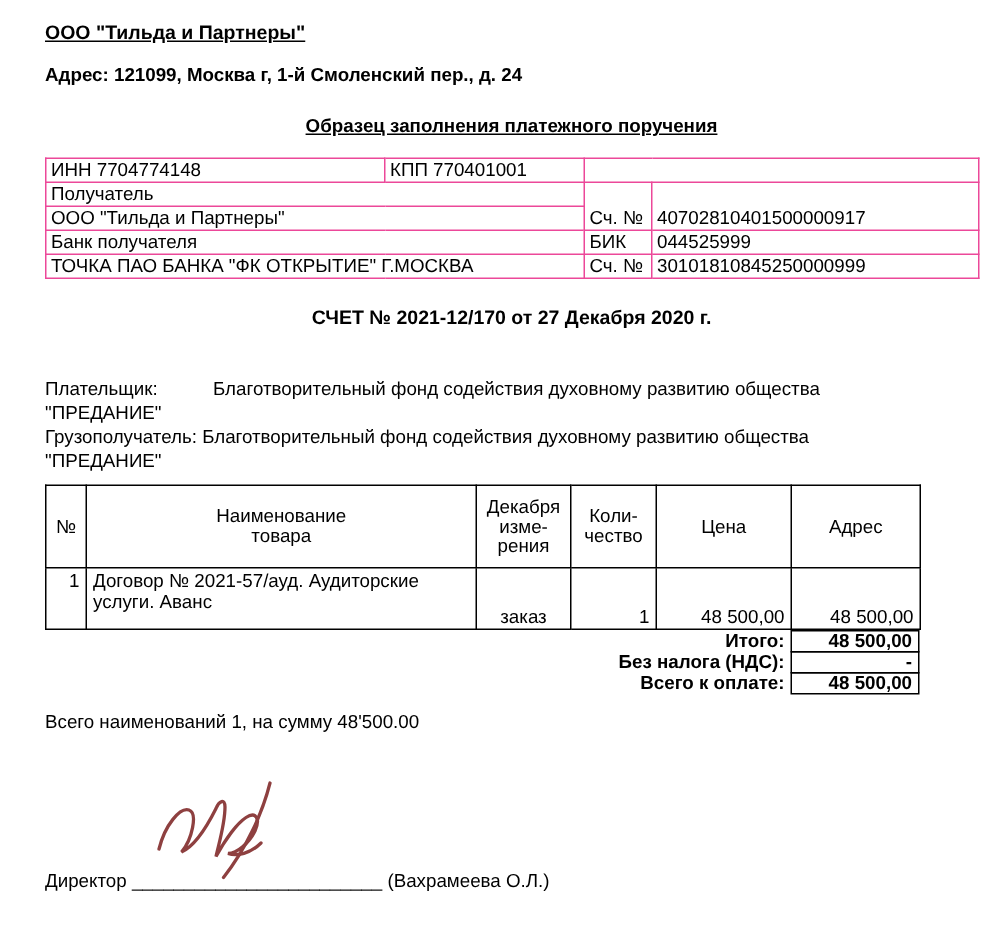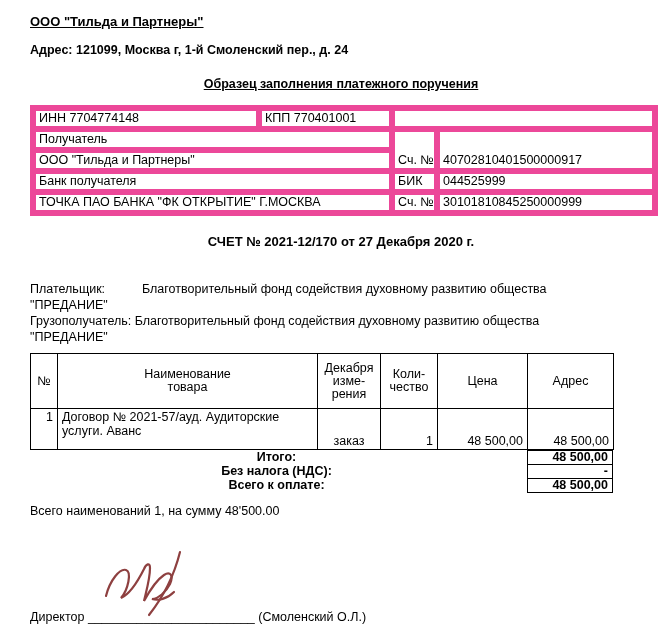--- a/index.html
+++ b/index.html
@@ -19,21 +19,21 @@
     margin-top: 4px;
   }
   .address { font-weight: bold; margin-top: 14px; }
   .sample-title {
     font-weight: bold; text-decoration: underline; text-align: center;
     width: 622px; margin-top: 20px; margin-bottom: 14px;
   }
 
   table.bank { border-collapse: collapse; width: 622px; table-layout: fixed; font-size: 12.5px; }
   table.bank td {
-    border: 6px solid #ec4899; padding: 0 3px; height: 16px; line-height: 15px;
+    border: 1px solid #ec4899; padding: 0 3px; height: 16px; line-height: 15px;
     white-space: nowrap; overflow: hidden; vertical-align: middle;
   }
   table.bank td.vbottom { vertical-align: bottom; }
 
   .invoice-title {
     width: 622px; text-align: center; font-size: 13px; font-weight: bold;
     margin-top: 18px;
   }
 
   .parties { margin-top: 32px; line-height: 16px; }
@@ -50,21 +50,21 @@
   }
   table.items td.cell { height: 41px; line-height: 14px; }
   .va-top { vertical-align: top; }
   .va-bottom { vertical-align: bottom; }
   .ta-right { text-align: right; }
   .ta-center { text-align: center; }
 
   .totals-row { display: flex; width: 583px; }
   .totals-row.overlap { margin-top: -1px; }
   .totals-label {
-    width: 497px; text-align: center; font-weight: bold;
+    width: 497px; text-align: right; font-weight: bold;
     padding-right: 4px; line-height: 15px;
   }
   .totals-box {
     width: 86px; border: 1px solid #000; text-align: right;
     font-weight: bold; padding: 0 4px; line-height: 13px; height: 15px;
   }
 
   .summary-line { margin-top: 11px; }
   .amount-words { margin-top: 5px; font-weight: bold; }
 
@@ -178,16 +178,16 @@
 
   <div class="summary-line">Всего наименований 1, на сумму 48'500.00</div>
 
   <div class="director-row">
     <svg class="signature-svg" width="120" height="70" viewBox="0 0 120 70">
       <path d="M8,48 C12,32 22,20 28,22 C34,24 30,42 23,50 C32,46 40,33 46,21 C48,16 52,14 52,20 C52,31 48,44 46,53 C52,42 60,31 66,27 C72,23 76,27 72,36 C68,44 60,51 54,51 C60,53 69,51 76,44" fill="none" stroke="#8e4040" stroke-width="2.2" stroke-linecap="round"></path>
       <path d="M82,4 C77,24 66,48 51,67" fill="none" stroke="#8e4040" stroke-width="2.2" stroke-linecap="round"></path>
     </svg>
     <span>Директор</span>
     <span>________________________</span>
-    <span>(Смоленский О.Л.)</span>
+    <span>(Вахрамеева О.Л.)</span>
   </div>
 
 </div>
 
 </body></html>

